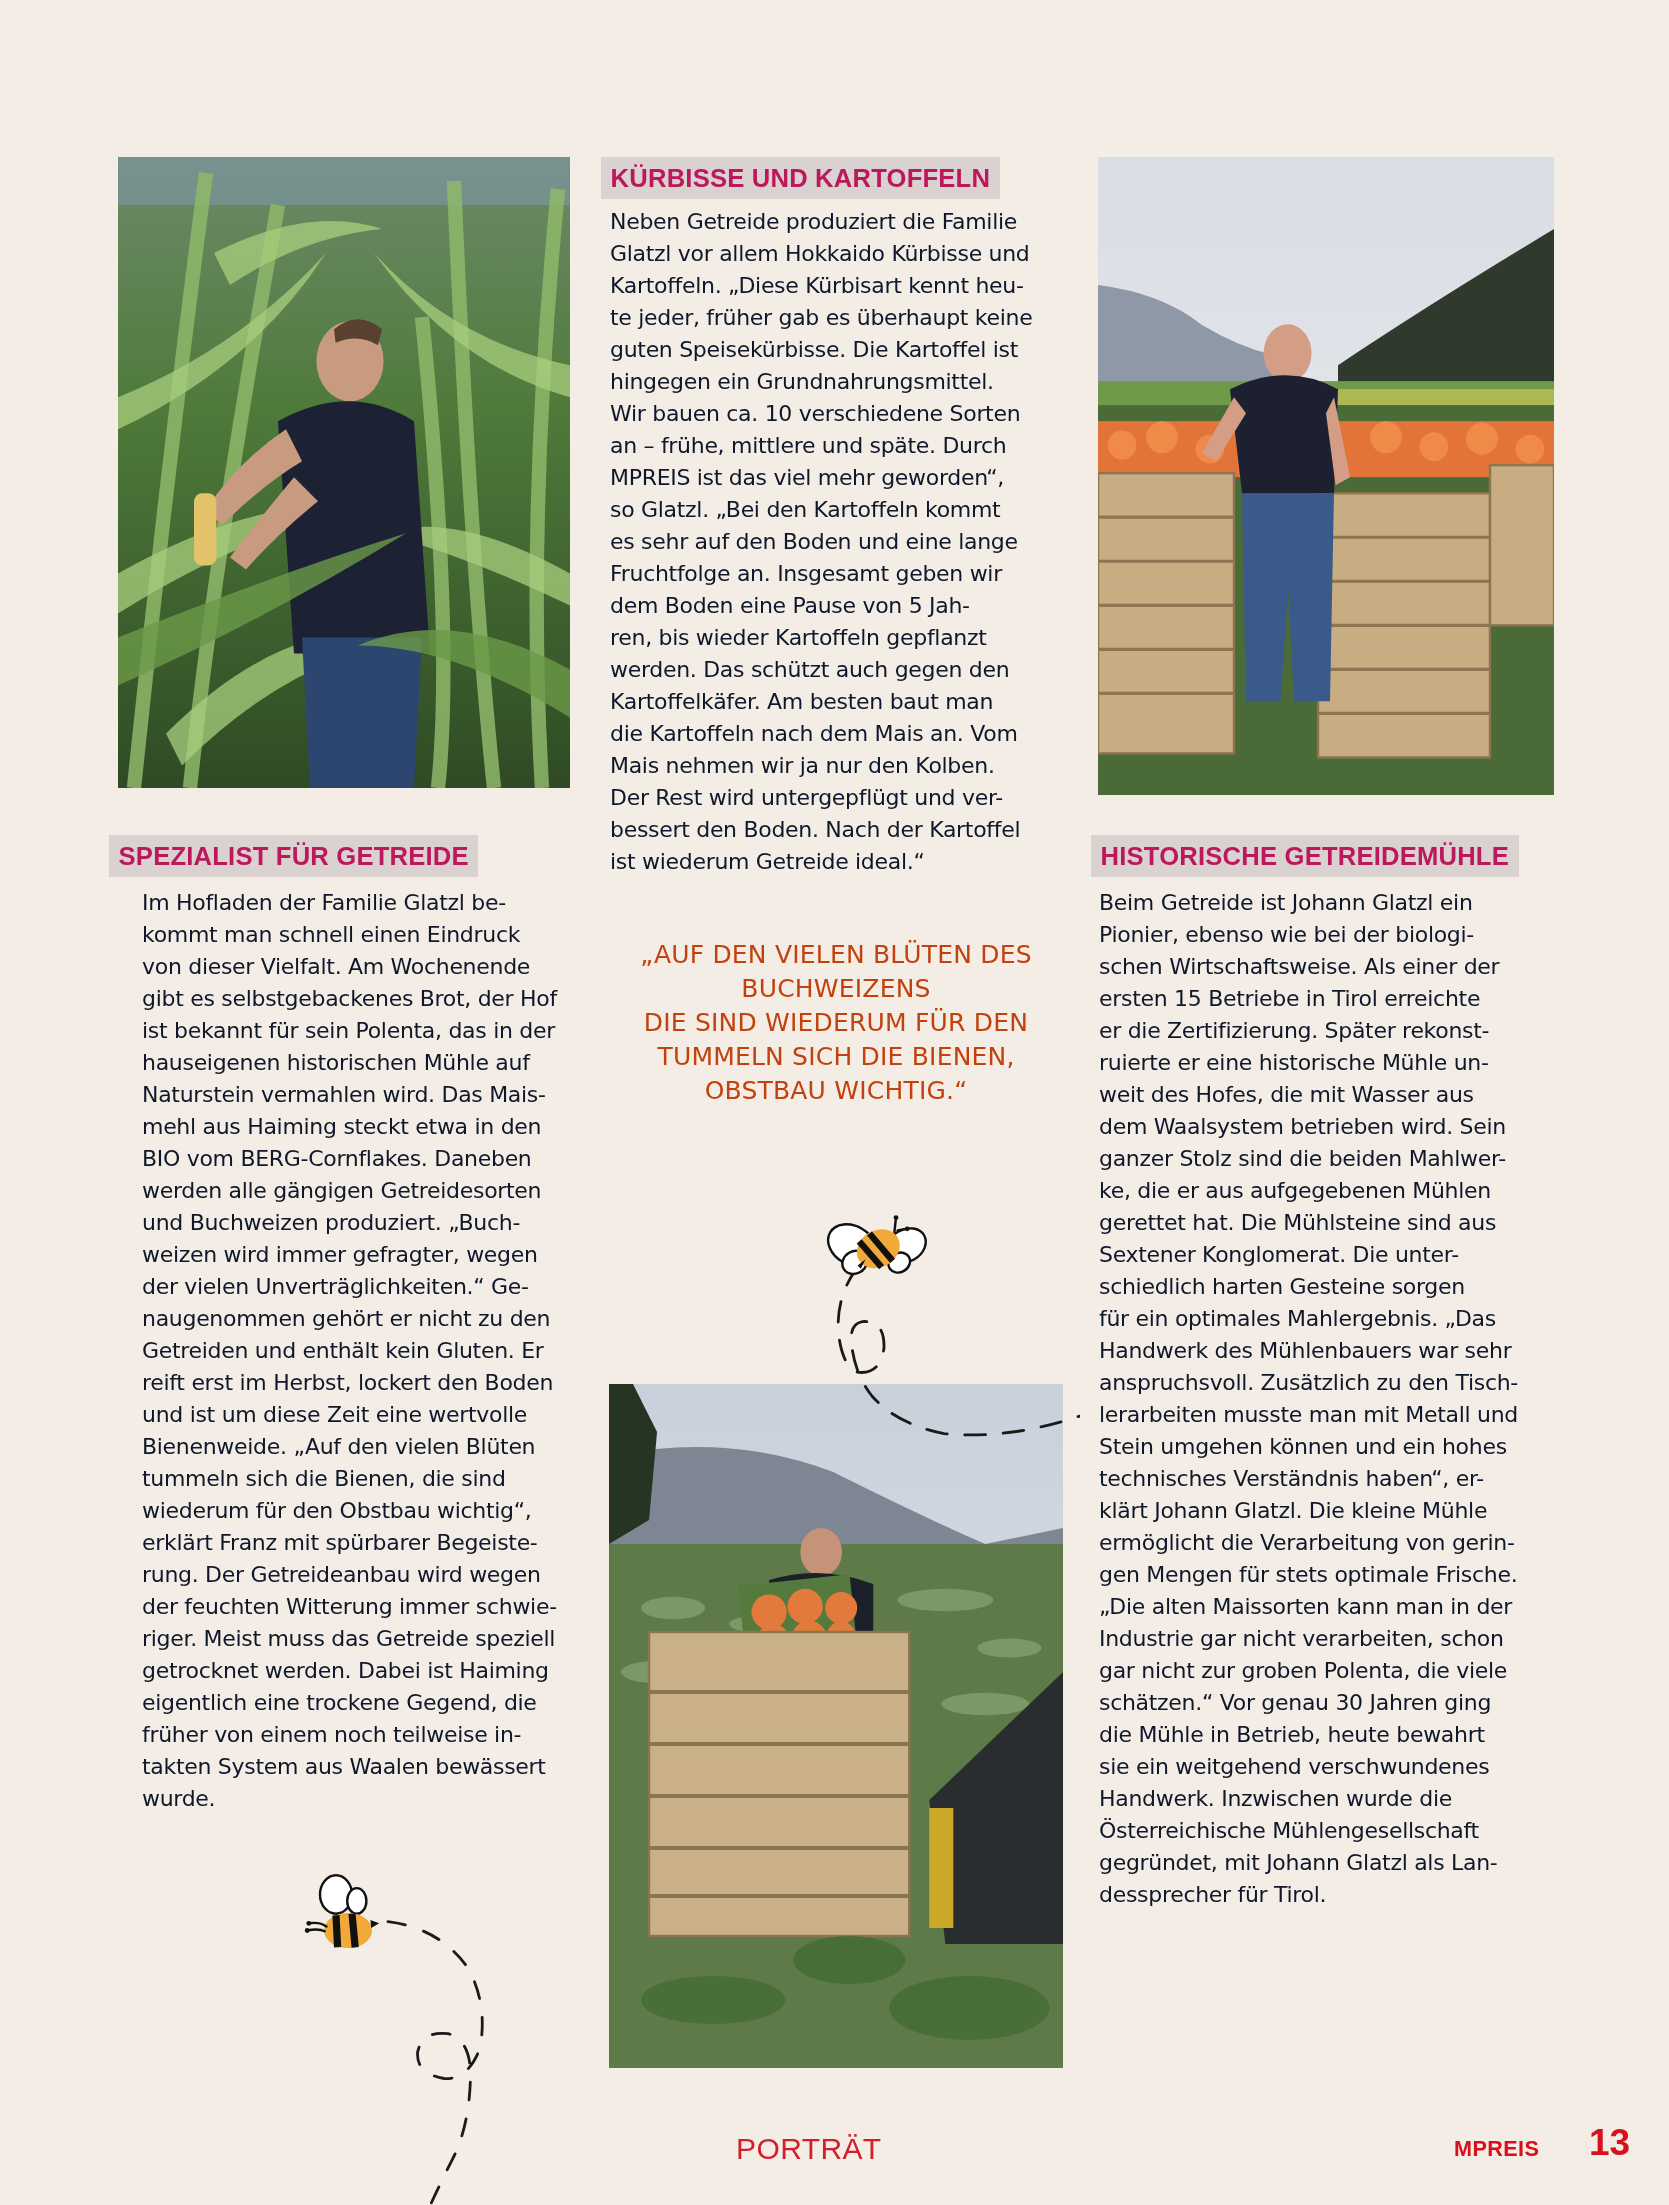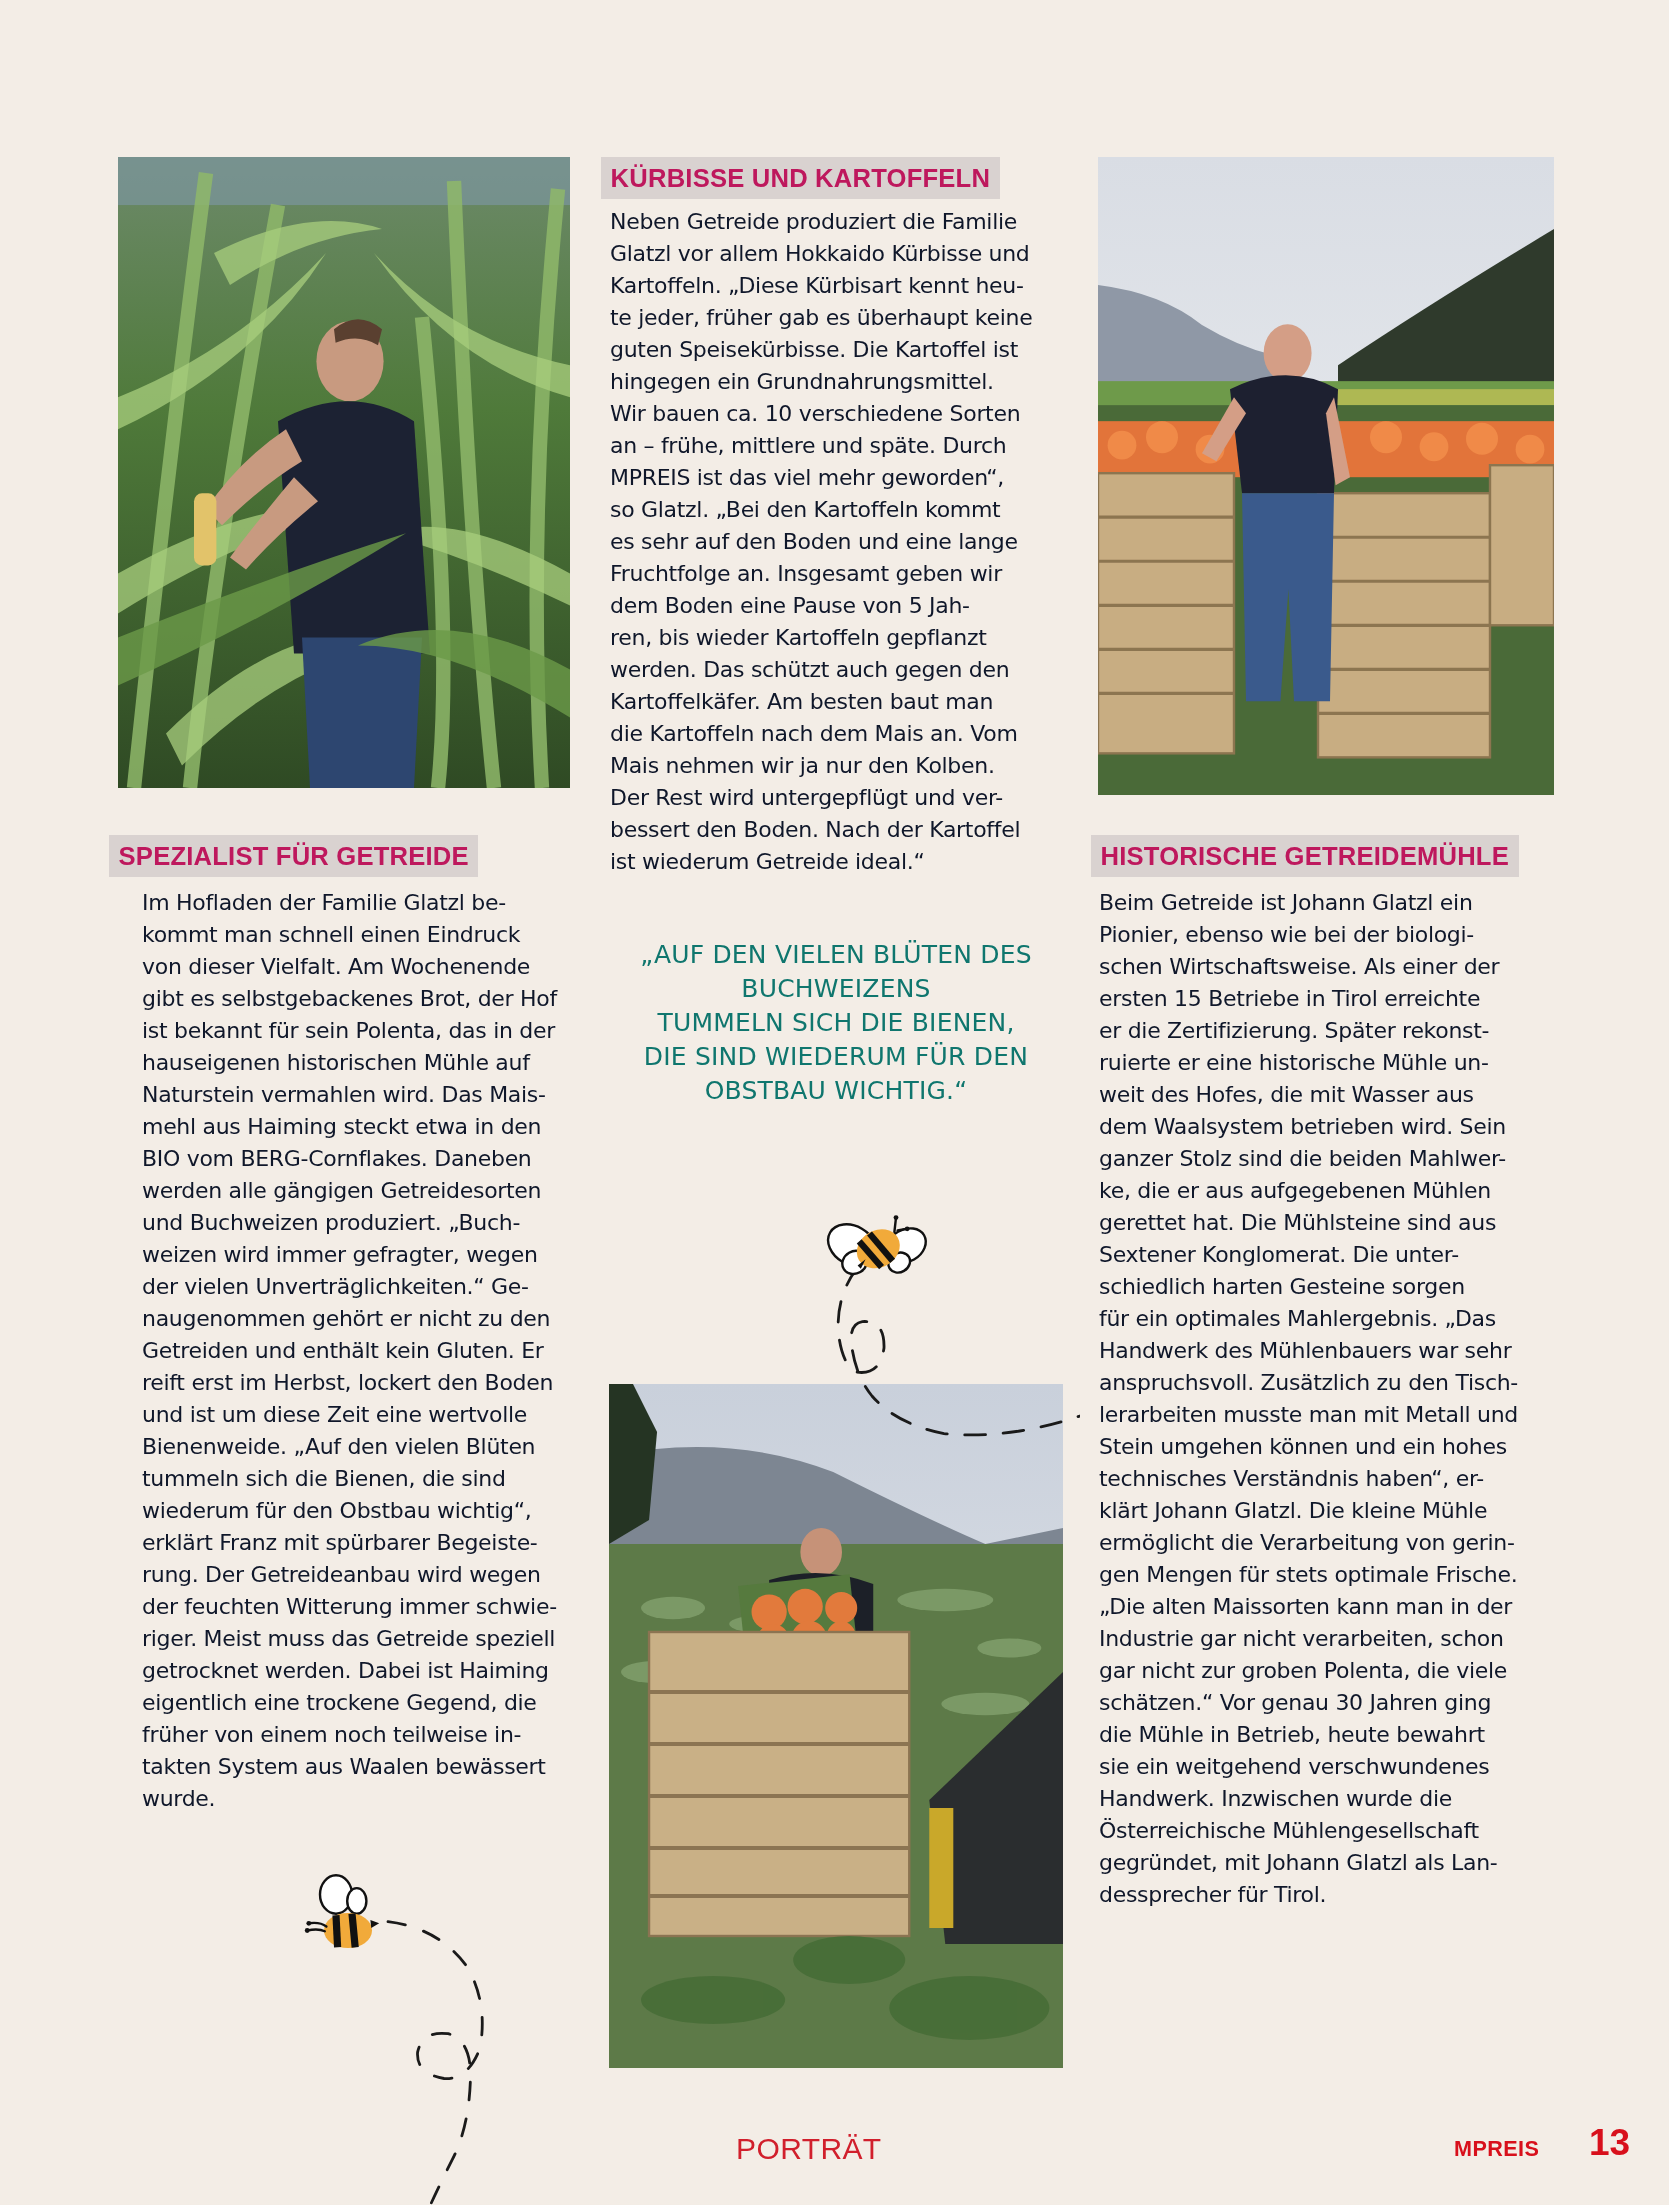--- a/index.html
+++ b/index.html
@@ -43,21 +43,21 @@
 
     .pull-quote {
       position: absolute;
       left: 608px;
       top: 938px;
       width: 456px;
       text-align: center;
       font-family: "DejaVu Sans", sans-serif;
       font-size: 25px;
       line-height: 34px;
-      color: #0f766e;
+      color: #c2410c;
       letter-spacing: 0.2px;
     }
     .pull-quote .line { display: block; white-space: nowrap; }
 
     .footer-section {
       position: absolute;
       left: 736px;
       top: 2132px;
       font-family: "Liberation Sans", sans-serif;
       font-size: 30px;
@@ -326,22 +326,22 @@
   <span class="line">sie ein weitgehend verschwundenes</span>
   <span class="line">Handwerk. Inzwischen wurde die</span>
   <span class="line">Österreichische Mühlengesellschaft</span>
   <span class="line">gegründet, mit Johann Glatzl als Lan-</span>
   <span class="line">dessprecher für Tirol.</span>
 </div>
 
 <div class="pull-quote">
   <span class="line">„AUF DEN VIELEN BLÜTEN DES</span>
   <span class="line">BUCHWEIZENS</span>
+  <span class="line">DIE SIND WIEDERUM FÜR DEN</span>
   <span class="line">TUMMELN SICH DIE BIENEN,</span>
-  <span class="line">DIE SIND WIEDERUM FÜR DEN</span>
   <span class="line">OBSTBAU WICHTIG.“</span>
 </div>
 
 <svg class="bee" style="left:808px; top:1192px;" width="272" height="256" viewBox="0 0 340 320">
   <g fill="none" stroke="#1a1a1a" stroke-width="3.5" stroke-linecap="round" stroke-dasharray="26 22">
     <path d="M62 94 Q35 130 38 175 Q42 215 60 225 Q90 230 95 195 Q96 160 68 162 Q50 165 55 195 Q60 230 80 255 Q110 290 170 302 Q250 310 340 280"></path>
   </g>
 
   <g transform="rotate(-30 85 68)">
     <ellipse cx="60" cy="52" rx="24" ry="32" fill="#ffffff" stroke="#111" stroke-width="3" transform="rotate(-30 60 52)"></ellipse>

